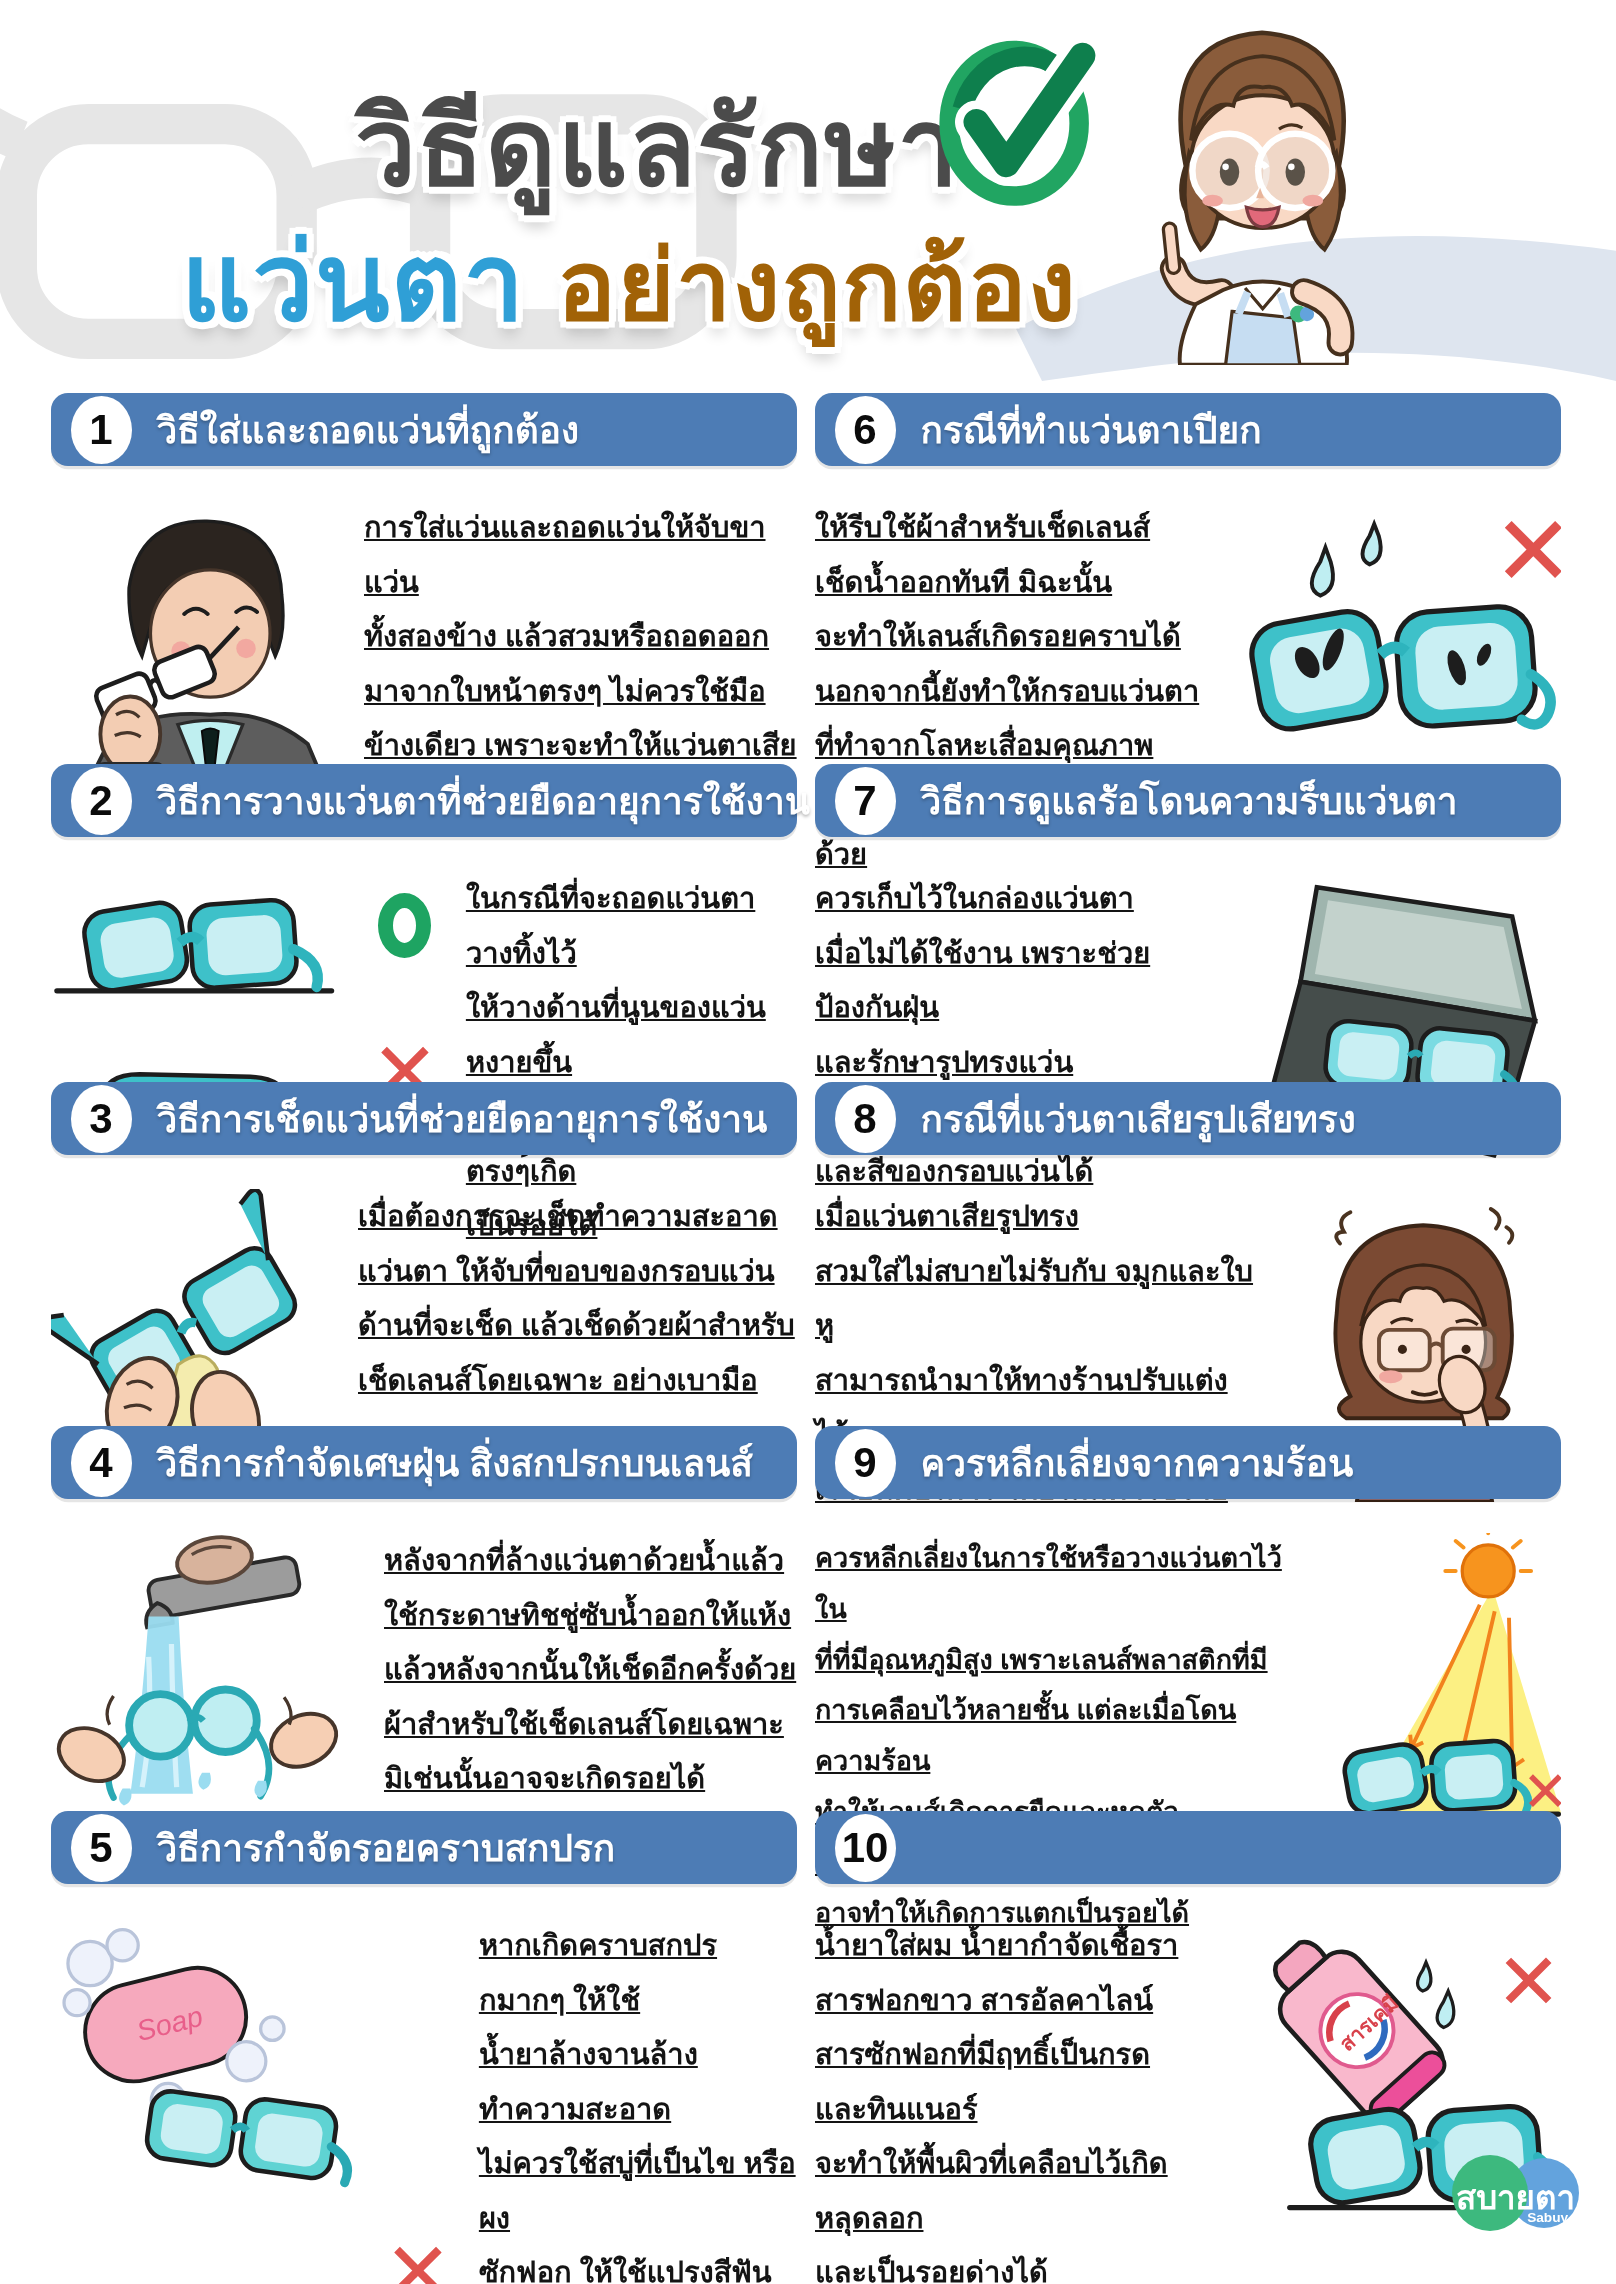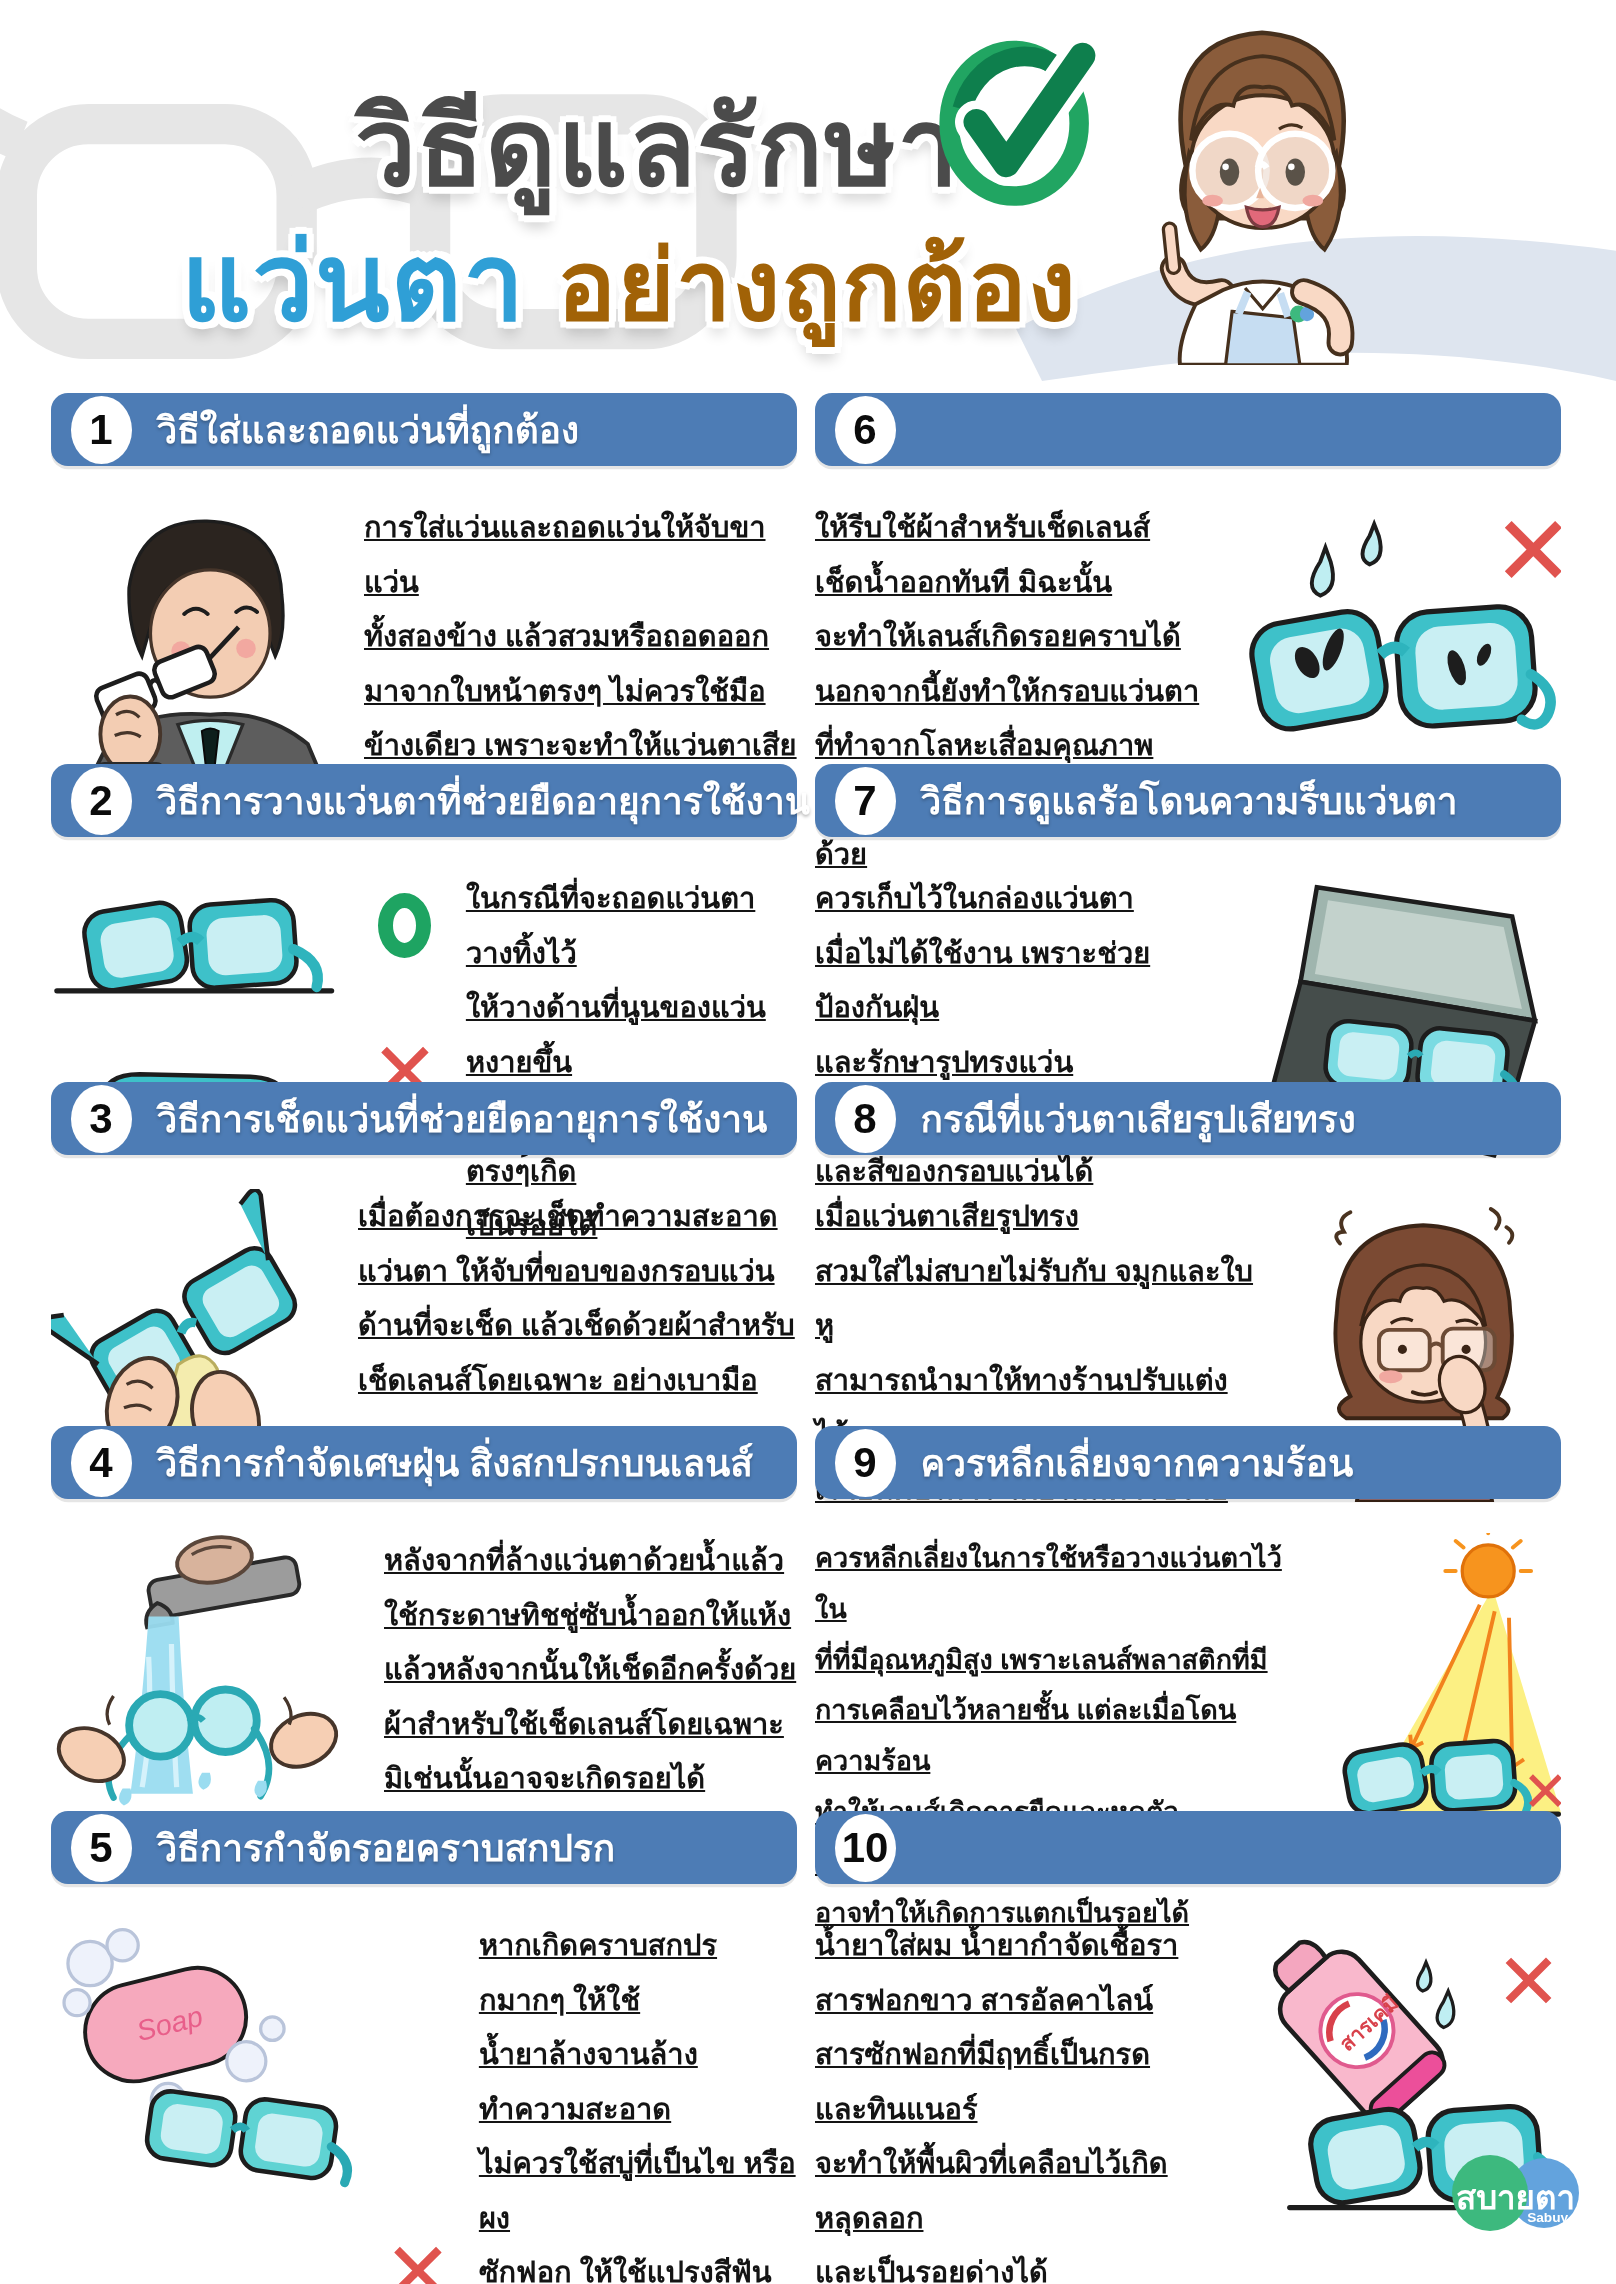--- a/index.html
+++ b/index.html
@@ -296,20 +296,21 @@
 ซักฟอก ให้ใช้แปรงสีฟันเก่าปัด
 ทำความสะอาดแป้นจมูกทั้งสอง
 ข้าง หลังจากนั้น จึงใช้น้ำเปล่าล้าง
 ออกแล้วเช็ดให้แห้ง</p>
     </div>
   </section>
 
   <section class="card" id="s6">
     <div class="bar">
       <div class="numb">6</div>
+      <h2>กรณีที่ทำแว่นตาเปียก</h2>
     </div>
     <div class="content">
       <p class="txt">ให้รีบใช้ผ้าสำหรับเช็ดเลนส์
 เช็ดน้ำออกทันที มิฉะนั้น
 จะทำให้เลนส์เกิดรอยคราบได้
 นอกจากนี้ยังทำให้กรอบแว่นตา
 ที่ทำจากโลหะเสื่อมคุณภาพ
 เกิดการเปลี่ยนสีและเกิดสนิมได้ด้วย</p>
       <svg class="illus" width="319" height="286" viewBox="0 0 490 440">
         <text x="385" y="130" font-size="150" font-weight="bold" fill="#e0534e">✕</text>

